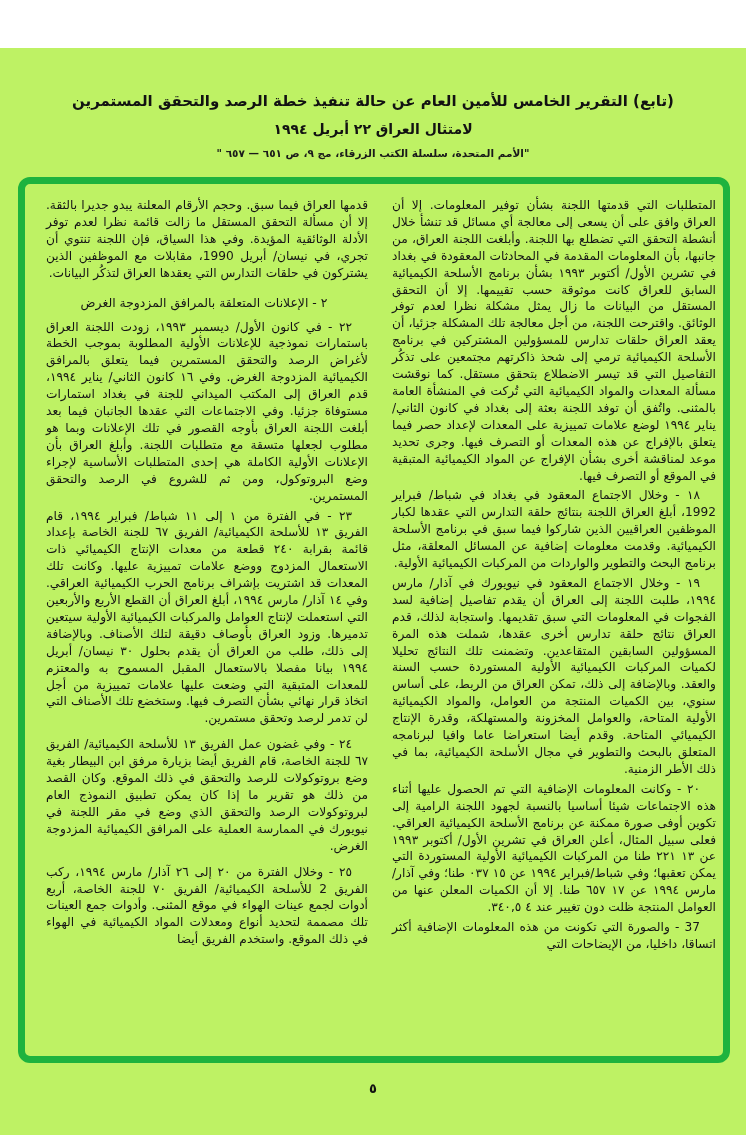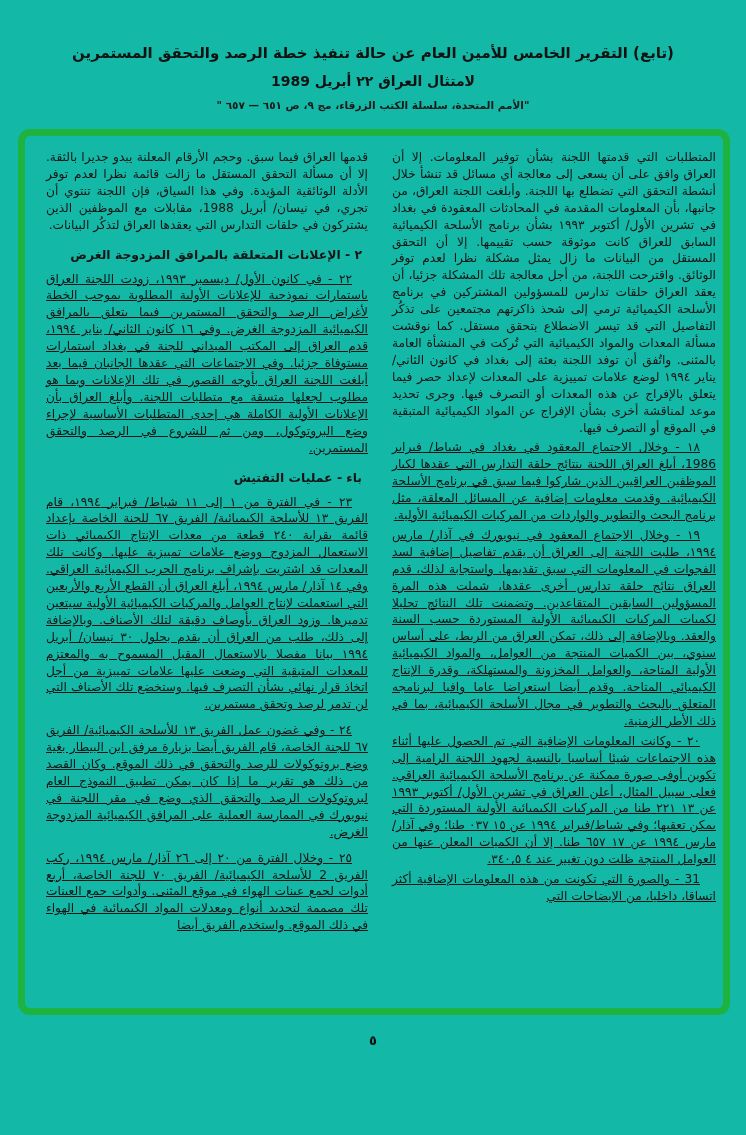--- a/index.html
+++ b/index.html
@@ -3,21 +3,21 @@
 <meta charset="utf-8">
 <style>
   html, body { margin: 0; padding: 0; background: #ffffff; }
   body {
     width: 746px; height: 1135px;
     font-family: "DejaVu Sans", sans-serif;
     color: #121212;
     position: relative;
     overflow: hidden;
   }
-  .page { position: absolute; inset: 0; background: #14b8a6; }
+  .page { position: absolute; inset: 0; background: #bef264; margin-top: 48px; }
 
   
   .header { position: absolute; top: 44px; left: 0; right: 0; text-align: center; direction: rtl; }
   .title-1 { font-size: 15px; font-weight: bold; letter-spacing: 0; }
   .title-2 { font-size: 14px; font-weight: bold; margin-top: 11px; }
   .source  { font-size: 10.5px; font-weight: bold; margin-top: 10px; color: #1a1a1a; }
 
   
   .frame {
     position: absolute;
@@ -36,65 +36,64 @@
     direction: rtl;
     text-align: justify;
     font-size: 12.2px;
     line-height: 16.9px;
     color: #151515;
   }
   .col-right { right: 30px; width: 324px; }
   .col-left  { left: 46px;  width: 322px; }
 
   .para { margin: 0 0 3px 0; }
-  .para.indent { text-indent: 16px; text-decoration: underline; }
+  .para.indent { text-indent: 16px; }
   .col-heading {
     font-size: 12.4px;
-    font-weight: bold;
+    font-weight: normal;
     margin: 12px 6px 8px 0;
-    text-align: right;
+    text-align: center;
     line-height: 17px;
   }
   .gap-before { margin-top: 9px; }
 
   .page-number {
     position: absolute;
     top: 1033px; left: 0; right: 0;
     text-align: center;
     font-size: 13px;
     font-weight: bold;
     color: #111;
   }
 </style>
 </head>
 <body>
 
 <div class="page">
 
   <div class="header">
     <div class="title-1">(تابع) التقرير الخامس للأمين العام عن حالة تنفيذ خطة الرصد والتحقق المستمرين</div>
-    <div class="title-2">لامتثال العراق ٢٢ أبريل 1989</div>
+    <div class="title-2">لامتثال العراق ٢٢ أبريل ١٩٩٤</div>
     <div class="source">"الأمم المتحدة، سلسلة الكتب الزرقاء، مج ٩، ص ٦٥١ — ٦٥٧ "</div>
   </div>
 
   <div class="frame" style="border-color: rgb(29, 179, 62);"></div>
 
   <div class="col col-right">
     <p class="para">المتطلبات التي قدمتها اللجنة بشأن توفير المعلومات. إلا أن العراق وافق على أن يسعى إلى معالجة أي مسائل قد تنشأ خلال أنشطة التحقق التي تضطلع بها اللجنة. وأبلغت اللجنة العراق، من جانبها، بأن المعلومات المقدمة في المحادثات المعقودة في بغداد في تشرين الأول/ أكتوبر ١٩٩٣ بشأن برنامج الأسلحة الكيميائية السابق للعراق كانت موثوقة حسب تقييمها. إلا أن التحقق المستقل من البيانات ما زال يمثل مشكلة نظرا لعدم توفر الوثائق. واقترحت اللجنة، من أجل معالجة تلك المشكلة جزئيا، أن يعقد العراق حلقات تدارس للمسؤولين المشتركين في برنامج الأسلحة الكيميائية ترمي إلى شحذ ذاكرتهم مجتمعين على تذكُر التفاصيل التي قد تيسر الاضطلاع بتحقق مستقل. كما نوقشت مسألة المعدات والمواد الكيميائية التي تُركت في المنشأة العامة بالمثنى. واتُفق أن توفد اللجنة بعثة إلى بغداد في كانون الثاني/ يناير ١٩٩٤ لوضع علامات تمييزية على المعدات لإعداد حصر فيما يتعلق بالإفراج عن هذه المعدات أو التصرف فيها. وجرى تحديد موعد لمناقشة أخرى بشأن الإفراج عن المواد الكيميائية المتبقية في الموقع أو التصرف فيها.</p>
-    <p class="para indent">١٨ -    وخلال الاجتماع المعقود في بغداد في شباط/ فبراير 1986، أبلغ العراق اللجنة بنتائج حلقة التدارس التي عقدها لكبار الموظفين العراقيين الذين شاركوا فيما سبق في برنامج الأسلحة الكيميائية. وقدمت معلومات إضافية عن المسائل المعلقة، مثل برنامج البحث والتطوير والواردات من المركبات الكيميائية الأولية.</p>
+    <p class="para indent">١٨ -    وخلال الاجتماع المعقود في بغداد في شباط/ فبراير 1992، أبلغ العراق اللجنة بنتائج حلقة التدارس التي عقدها لكبار الموظفين العراقيين الذين شاركوا فيما سبق في برنامج الأسلحة الكيميائية. وقدمت معلومات إضافية عن المسائل المعلقة، مثل برنامج البحث والتطوير والواردات من المركبات الكيميائية الأولية.</p>
     <p class="para indent">١٩ -    وخلال الاجتماع المعقود في نيويورك في آذار/ مارس ١٩٩٤، طلبت اللجنة إلى العراق أن يقدم تفاصيل إضافية لسد الفجوات في المعلومات التي سبق تقديمها. واستجابة لذلك، قدم العراق نتائج حلقة تدارس أخرى عقدها، شملت هذه المرة المسؤولين السابقين المتقاعدين. وتضمنت تلك النتائج تحليلا لكميات المركبات الكيميائية الأولية المستوردة حسب السنة والعقد. وبالإضافة إلى ذلك، تمكن العراق من الربط، على أساس سنوي، بين الكميات المنتجة من العوامل، والمواد الكيميائية الأولية المتاحة، والعوامل المخزونة والمستهلكة، وقدرة الإنتاج الكيميائي المتاحة. وقدم أيضا استعراضا عاما وافيا لبرنامجه المتعلق بالبحث والتطوير في مجال الأسلحة الكيميائية، بما في ذلك الأطر الزمنية.</p>
     <p class="para indent">٢٠ -    وكانت المعلومات الإضافية التي تم الحصول عليها أثناء هذه الاجتماعات شيئا أساسيا بالنسبة لجهود اللجنة الرامية إلى تكوين أوفى صورة ممكنة عن برنامج الأسلحة الكيميائية العراقي. فعلى سبيل المثال، أعلن العراق في تشرين الأول/ أكتوبر ١٩٩٣ عن ١٣ ٢٢١ طنا من المركبات الكيميائية الأولية المستوردة التي يمكن تعقبها؛ وفي شباط/فبراير ١٩٩٤ عن ١٥ ٠٣٧ طنا؛ وفي آذار/ مارس ١٩٩٤ عن ١٧ ٦٥٧ طنا. إلا أن الكميات المعلن عنها من العوامل المنتجة ظلت دون تغيير عند ٤ ٣٤٠,٥.</p>
-    <p class="para indent">31 -    والصورة التي تكونت من هذه المعلومات الإضافية أكثر اتساقا، داخليا، من الإيضاحات التي</p>
+    <p class="para indent">37 -    والصورة التي تكونت من هذه المعلومات الإضافية أكثر اتساقا، داخليا، من الإيضاحات التي</p>
   </div>
 
   <div class="col col-left">
-    <p class="para">قدمها العراق فيما سبق. وحجم الأرقام المعلنة يبدو جديرا بالثقة. إلا أن مسألة التحقق المستقل ما زالت قائمة نظرا لعدم توفر الأدلة الوثائقية المؤيدة. وفي هذا السياق، فإن اللجنة تنتوي أن تجري، في نيسان/ أبريل 1988، مقابلات مع الموظفين الذين يشتركون في حلقات التدارس التي يعقدها العراق لتذكُر البيانات.</p>
+    <p class="para">قدمها العراق فيما سبق. وحجم الأرقام المعلنة يبدو جديرا بالثقة. إلا أن مسألة التحقق المستقل ما زالت قائمة نظرا لعدم توفر الأدلة الوثائقية المؤيدة. وفي هذا السياق، فإن اللجنة تنتوي أن تجري، في نيسان/ أبريل 1990، مقابلات مع الموظفين الذين يشتركون في حلقات التدارس التي يعقدها العراق لتذكُر البيانات.</p>
     <h3 class="col-heading">٢ -  الإعلانات المتعلقة بالمرافق المزدوجة الغرض</h3>
     <p class="para indent">٢٢ -    في كانون الأول/ ديسمبر ١٩٩٣، زودت اللجنة العراق باستمارات نموذجية للإعلانات الأولية المطلوبة بموجب الخطة لأغراض الرصد والتحقق المستمرين فيما يتعلق بالمرافق الكيميائية المزدوجة الغرض. وفي ١٦ كانون الثاني/ يناير ١٩٩٤، قدم العراق إلى المكتب الميداني للجنة في بغداد استمارات مستوفاة جزئيا. وفي الاجتماعات التي عقدها الجانبان فيما بعد أبلغت اللجنة العراق بأوجه القصور في تلك الإعلانات وبما هو مطلوب لجعلها متسقة مع متطلبات اللجنة. وأبلغ العراق بأن الإعلانات الأولية الكاملة هي إحدى المتطلبات الأساسية لإجراء وضع البروتوكول، ومن ثم للشروع في الرصد والتحقق المستمرين.</p>
-    <h3 class="col-heading">باء -  عمليات التفتيش</h3>
     <p class="para indent">٢٣ -    في الفترة من ١ إلى ١١ شباط/ فبراير ١٩٩٤، قام الفريق ١٣ للأسلحة الكيميائية/ الفريق ٦٧ للجنة الخاصة بإعداد قائمة بقرابة ٢٤٠ قطعة من معدات الإنتاج الكيميائي ذات الاستعمال المزدوج ووضع علامات تمييزية عليها. وكانت تلك المعدات قد اشتريت بإشراف برنامج الحرب الكيميائية العراقي. وفي ١٤ آذار/ مارس ١٩٩٤، أبلغ العراق أن القطع الأربع والأربعين التي استعملت لإنتاج العوامل والمركبات الكيميائية الأولية سيتعين تدميرها. وزود العراق بأوصاف دقيقة لتلك الأصناف. وبالإضافة إلى ذلك، طلب من العراق أن يقدم بحلول ٣٠ نيسان/ أبريل ١٩٩٤ بيانا مفصلا بالاستعمال المقبل المسموح به والمعتزم للمعدات المتبقية التي وضعت عليها علامات تمييزية من أجل اتخاذ قرار نهائي بشأن التصرف فيها. وستخضع تلك الأصناف التي لن تدمر لرصد وتحقق مستمرين.</p>
     <p class="para indent gap-before">٢٤ -    وفي غضون عمل الفريق ١٣ للأسلحة الكيميائية/ الفريق ٦٧ للجنة الخاصة، قام الفريق أيضا بزيارة مرفق ابن البيطار بغية وضع بروتوكولات للرصد والتحقق في ذلك الموقع. وكان القصد من ذلك هو تقرير ما إذا كان يمكن تطبيق النموذج العام لبروتوكولات الرصد والتحقق الذي وضع في مقر اللجنة في نيويورك في الممارسة العملية على المرافق الكيميائية المزدوجة الغرض.</p>
     <p class="para indent gap-before">٢٥ -    وخلال الفترة من ٢٠ إلى ٢٦ آذار/ مارس ١٩٩٤، ركب الفريق 2 للأسلحة الكيميائية/ الفريق ٧٠ للجنة الخاصة، أربع أدوات لجمع عينات الهواء في موقع المثنى. وأدوات جمع العينات تلك مصممة لتحديد أنواع ومعدلات المواد الكيميائية في الهواء في ذلك الموقع. واستخدم الفريق أيضا</p>
   </div>
 
   <div class="page-number">٥</div>
 
 </div>
 
 </body></html>

